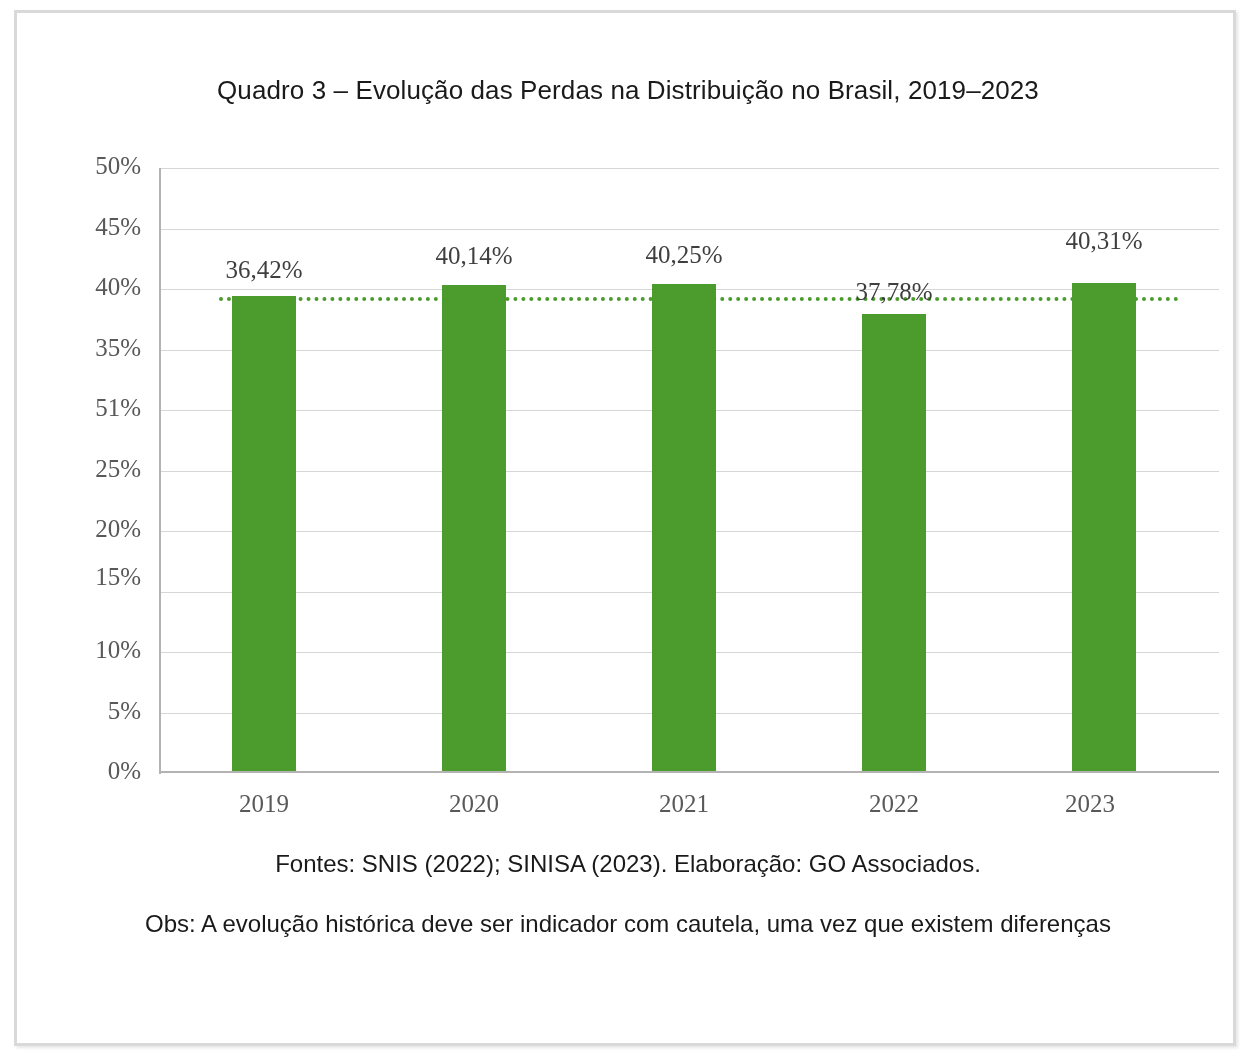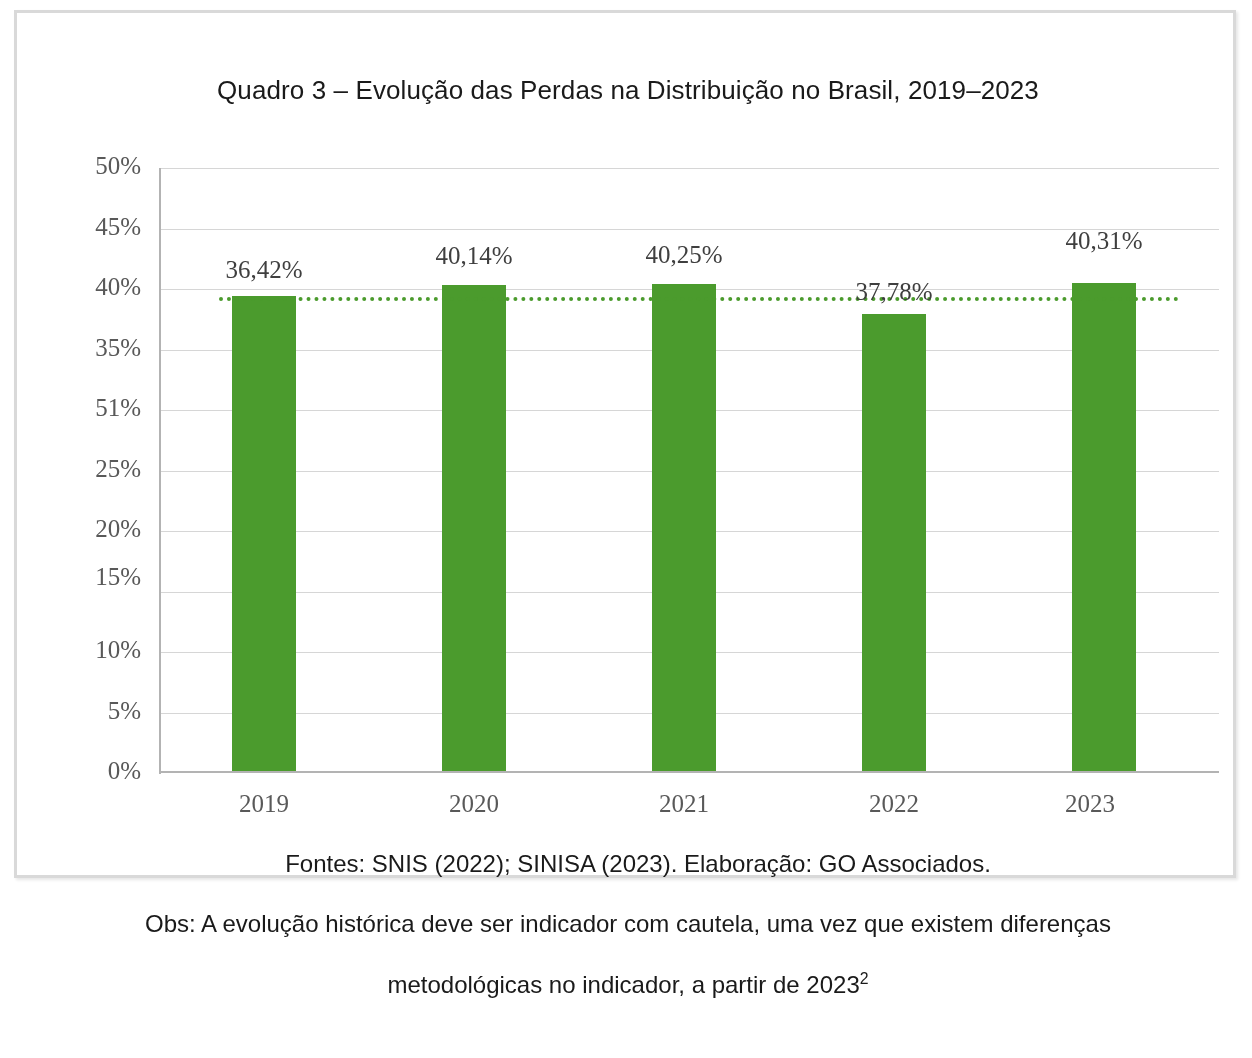--- a/index.html
+++ b/index.html
@@ -18,21 +18,21 @@
     width: 1252px;
     height: 1058px;
     box-sizing: border-box;
     background: #ffffff;
   }
   .frame {
     position: absolute;
     left: 14px;
     top: 10px;
     width: 1222px;
-    height: 868px;
+    height: 1036px;
     box-sizing: border-box;
     border: 3px solid #d9d9d9;
     background: #ffffff;
     box-shadow: 2px 2px 3px rgba(0,0,0,0.10);
   }
   .chart-title {
     position: absolute;
     left: 0;
     top: 62px;
     width: 1222px;
@@ -170,18 +170,17 @@
       <div class="bar-label" style="left:645px; top:110px;">37,78%</div>
       <div class="bar-label" style="left:855px; top:59px;">40,31%</div>
 
       <div class="x-label" style="left:15px;">2019</div>
       <div class="x-label" style="left:225px;">2020</div>
       <div class="x-label" style="left:435px;">2021</div>
       <div class="x-label" style="left:645px;">2022</div>
       <div class="x-label" style="left:841px;">2023</div>
     </div>
 
-    <div class="footnote" style="top:837px;padding-left:10px;">Fontes: SNIS (2022); SINISA (2023). Elaboração: GO Associados.</div>
+    <div class="footnote" style="top:837px;">Fontes: SNIS (2022); SINISA (2023). Elaboração: GO Associados.</div>
     <div class="footnote" style="top:897px;">Obs: A evolução histórica deve ser indicador com cautela, uma vez que existem diferenças</div>
-    <div class="footnote" style="top:957px;"><span>metodológicas no indicador, a partir de 2023</span><sup>2</sup></div>
 
   </div>
 </div>
 
 </body></html>

